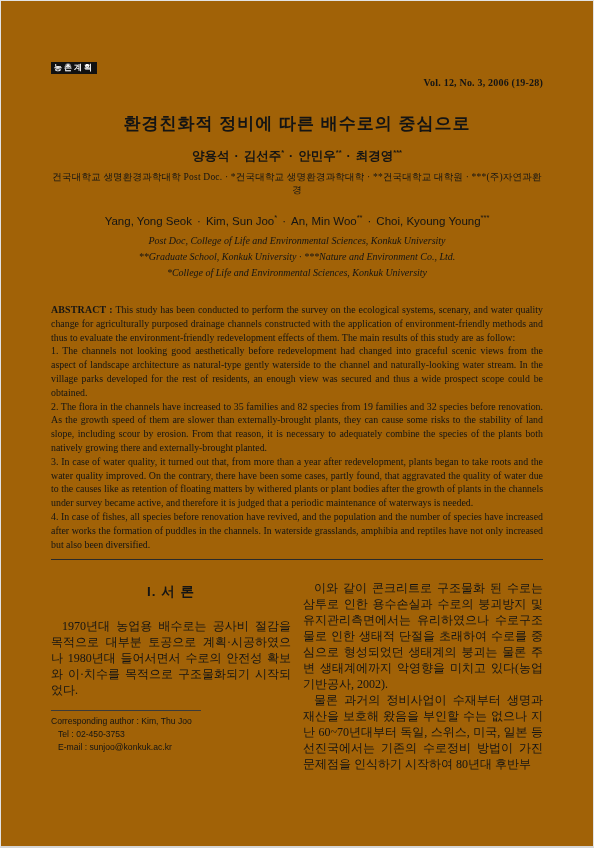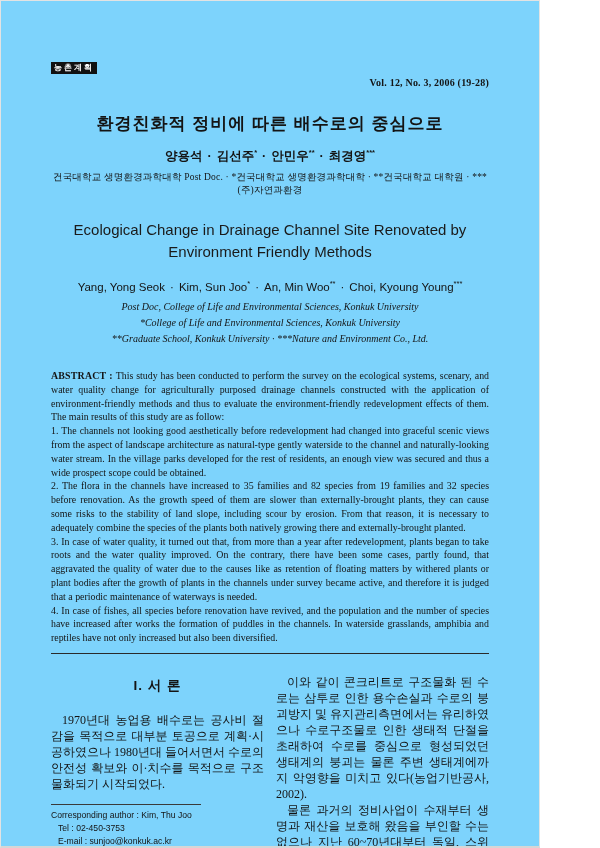--- a/index.html
+++ b/index.html
@@ -1,20 +1,20 @@
 <!DOCTYPE html>
 <html><head>
 <meta charset="utf-8">
 <style>
   * { margin:0; padding:0; box-sizing:border-box; }
   html,body { background:#ffffff; }
   .page {
     position:relative;
-    width:540px; height:848px;
-    background:#7dd3fc;
+    width:594px; height:848px;
+    background:#a16207;
     border:1px solid #e3e3e3;
     border-bottom:2px solid #d6d6d6;
     padding:55px 50px 0 50px;
     font-family:"Liberation Serif", serif;
     color:#141414;
     overflow:hidden;
   }
   
   .badge {
     display:inline-block;
@@ -140,33 +140,29 @@
   </div>
 
   <h1 class="title-ko">환경친화적 정비에 따른 배수로의 중심으로</h1>
 
   <div class="authors-ko">
     <span><span>양용석</span><sup></sup></span><span class="sep">·</span><span><span>김선주</span><sup>*</sup></span><span class="sep">·</span><span><span>안민우</span><sup>**</sup></span><span class="sep">·</span><span><span>최경영</span><sup>***</sup></span>
   </div>
 
   <div class="affil-ko">건국대학교 생명환경과학대학 Post Doc. · *건국대학교 생명환경과학대학 · **건국대학교 대학원 · ***(주)자연과환경</div>
 
-  <div class="title-en">
-    <div>Ecological Change in Drainage Channel Site Renovated by</div>
-    <div>Environment Friendly Methods</div>
-  </div>
 
   <div class="authors-en">
     <span><span>Yang, Yong Seok</span><sup></sup></span><span class="sep">·</span><span><span>Kim, Sun Joo</span><sup>*</sup></span><span class="sep">·</span><span><span>An, Min Woo</span><sup>**</sup></span><span class="sep">·</span><span><span>Choi, Kyoung Young</span><sup>***</sup></span>
   </div>
 
   <div class="affil-en">
     <div>Post Doc, College of Life and Environmental Sciences, Konkuk University</div>
+    <div>**Graduate School, Konkuk University · ***Nature and Environment Co., Ltd.</div>
     <div>*College of Life and Environmental Sciences, Konkuk University</div>
-    <div>**Graduate School, Konkuk University · ***Nature and Environment Co., Ltd.</div>
   </div>
 
   <div class="abstract">
     <p><b>ABSTRACT :</b> <span>This study has been conducted to perform the survey on the ecological systems, scenary, and water quality change for agriculturally purposed drainage channels constructed with the application of environment-friendly methods and thus to evaluate the environment-friendly redevelopment effects of them. The main results of this study are as follow:</span></p>
     <p>1. The channels not looking good aesthetically before redevelopment had changed into graceful scenic views from the aspect of landscape architecture as natural-type gently waterside to the channel and naturally-looking water stream. In the village parks developed for the rest of residents, an enough view was secured and thus a wide prospect scope could be obtained.</p>
     <p>2. The flora in the channels have increased to 35 families and 82 species from 19 families and 32 species before renovation. As the growth speed of them are slower than externally-brought plants, they can cause some risks to the stability of land slope, including scour by erosion. From that reason, it is necessary to adequately combine the species of the plants both natively growing there and externally-brought planted.</p>
     <p>3. In case of water quality, it turned out that, from more than a year after redevelopment, plants began to take roots and the water quality improved. On the contrary, there have been some cases, partly found, that aggravated the quality of water due to the causes like as retention of floating matters by withered plants or plant bodies after the growth of plants in the channels under survey became active, and therefore it is judged that a periodic maintenance of waterways is needed.</p>
     <p>4. In case of fishes, all species before renovation have revived, and the population and the number of species have increased after works the formation of puddles in the channels. In waterside grasslands, amphibia and reptiles have not only increased but also been diversified.</p>
   </div>
 

